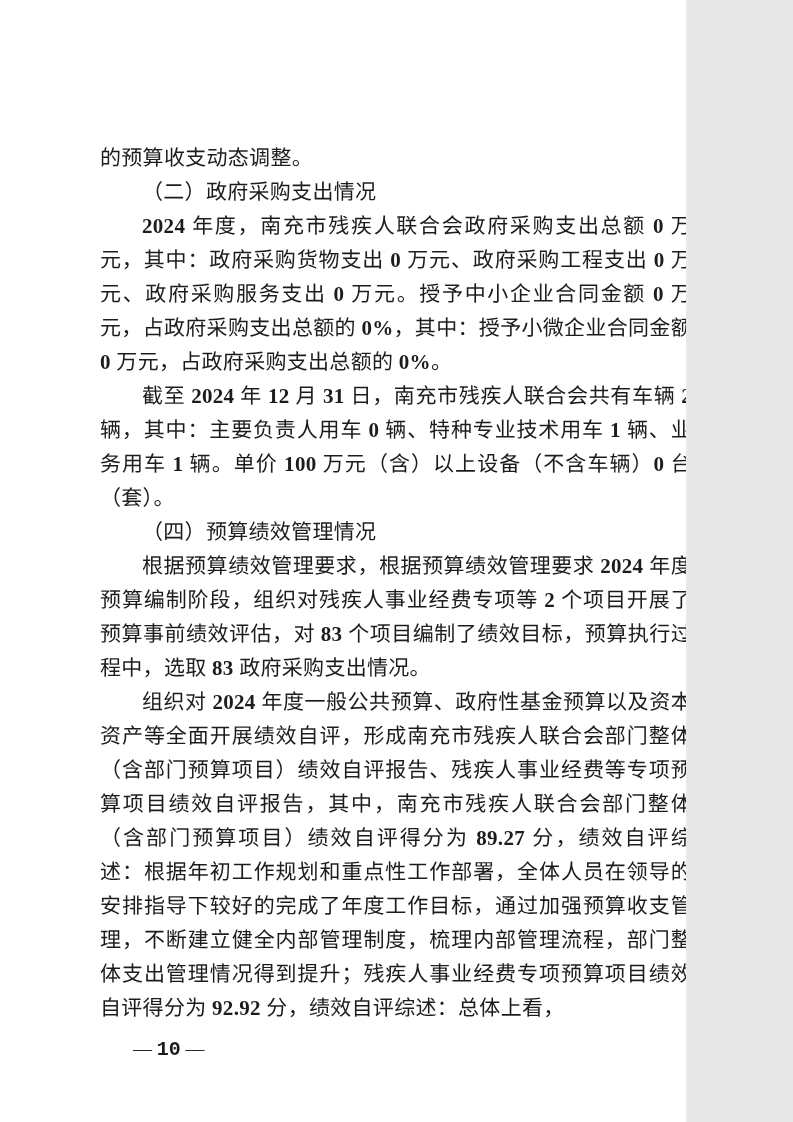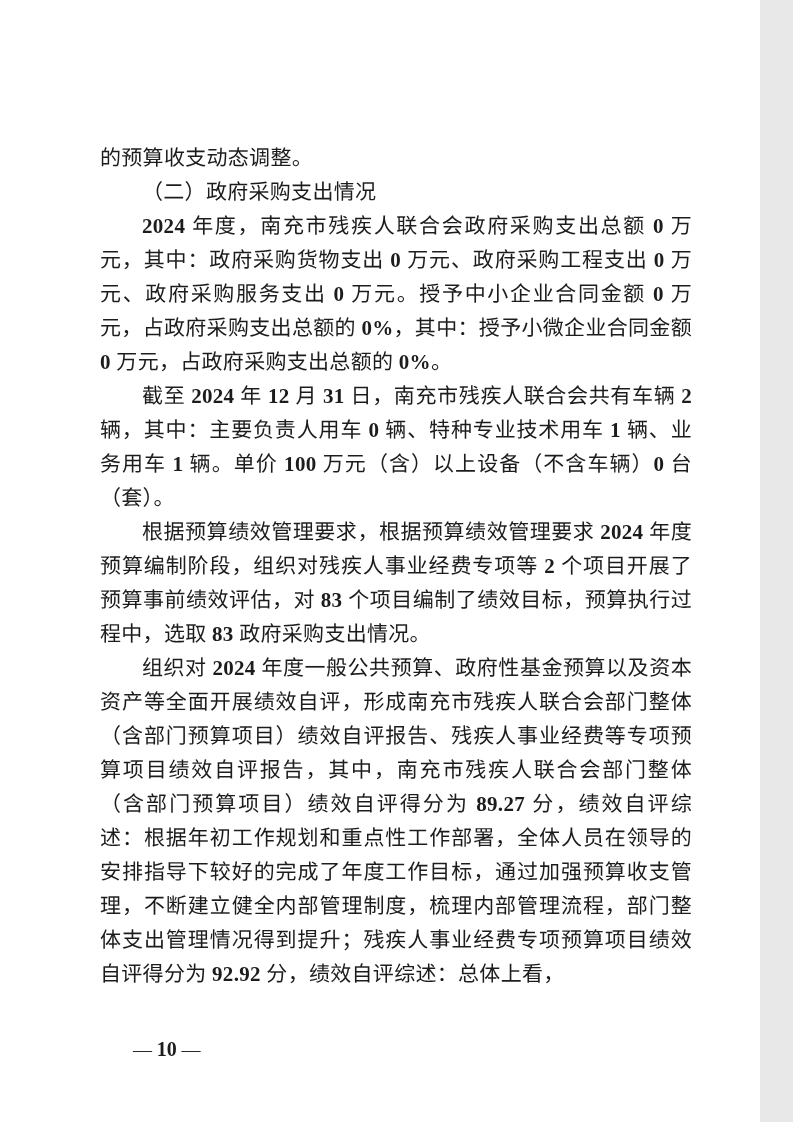--- a/index.html
+++ b/index.html
@@ -2,21 +2,21 @@
 <html lang="zh-CN"><head>
 <meta charset="utf-8">
 <style>
   html, body {
     margin: 0;
     padding: 0;
     background: #e8e8e8;
   }
   .page {
     position: relative;
-    width: 760px;
+    width: 686px;
     height: 1122px;
     background: #ffffff;
     overflow: hidden;
     font-family: "Liberation Serif", "DejaVu Serif", serif;
     color: #1c1c1c;
   }
   .doc-content {
     position: absolute;
     left: 100px;
     top: 141px;
@@ -46,28 +46,30 @@
   .page-footer {
     position: absolute;
     left: 133px;
     top: 1034px;
     font-size: 19px;
     line-height: 30px;
     color: #1c1c1c;
   }
   .page-footer .num {
     font-size: 20px;
+    font-family: Liberation Mono, monospace;
   }
 </style>
 </head>
 <body>
 
 <div class="page">
   <div class="doc-content">
       <p class="continuation"><span>的预算收支动态调整。</span></p>
       <p class="heading"><span>（二）政府采购支出情况</span></p>
       <p class="paragraph"><span class="num">2024</span><span> 年度，南充市残疾人联合会政府采购支出总额 </span><span class="num">0</span><span> 万元，其中：政府采购货物支出 </span><span class="num">0</span><span> 万元、政府采购工程支出 </span><span class="num">0</span><span> 万元、政府采购服务支出 </span><span class="num">0</span><span> 万元。授予中小企业合同金额 </span><span class="num">0</span><span> 万元，占政府采购支出总额的 </span><span class="num">0%</span><span>，其中：授予小微企业合同金额 </span><span class="num">0</span><span> 万元，占政府采购支出总额的 </span><span class="num">0%</span><span>。</span></p>
       <p class="paragraph"><span>截至 </span><span class="num">2024</span><span> 年 </span><span class="num">12</span><span> 月 </span><span class="num">31</span><span> 日，南充市残疾人联合会共有车辆 </span><span class="num">2</span><span> 辆，其中：主要负责人用车 </span><span class="num">0</span><span> 辆、特种专业技术用车 </span><span class="num">1</span><span> 辆、业务用车 </span><span class="num">1</span><span> 辆。单价 </span><span class="num">100</span><span> 万元（含）以上设备（不含车辆）</span><span class="num">0</span><span> 台（套）。</span></p>
+      <p class="heading"><span>（四）预算绩效管理情况</span></p>
       <p class="paragraph"><span>根据预算绩效管理要求，根据预算绩效管理要求 </span><span class="num">2024</span><span> 年度预算编制阶段，组织对残疾人事业经费专项等 </span><span class="num">2</span><span> 个项目开展了预算事前绩效评估，对 </span><span class="num">83</span><span> 个项目编制了绩效目标，预算执行过程中，选取 </span><span class="num">83</span><span> 政府采购支出情况。</span></p>
       <p class="paragraph"><span>组织对 </span><span class="num">2024</span><span> 年度一般公共预算、政府性基金预算以及资本资产等全面开展绩效自评，形成南充市残疾人联合会部门整体（含部门预算项目）绩效自评报告、残疾人事业经费等专项预算项目绩效自评报告，其中，南充市残疾人联合会部门整体（含部门预算项目）绩效自评得分为 </span><span class="num">89.27</span><span> 分，绩效自评综述：根据年初工作规划和重点性工作部署，全体人员在领导的安排指导下较好的完成了年度工作目标，通过加强预算收支管理，不断建立健全内部管理制度，梳理内部管理流程，部门整体支出管理情况得到提升；残疾人事业经费专项预算项目绩效自评得分为 </span><span class="num">92.92</span><span> 分，绩效自评综述：总体上看，</span></p>
     </div>
   <div class="page-footer"><span>— </span><span class="num">10</span><span> —</span></div>
 </div>
 
 </body></html>

